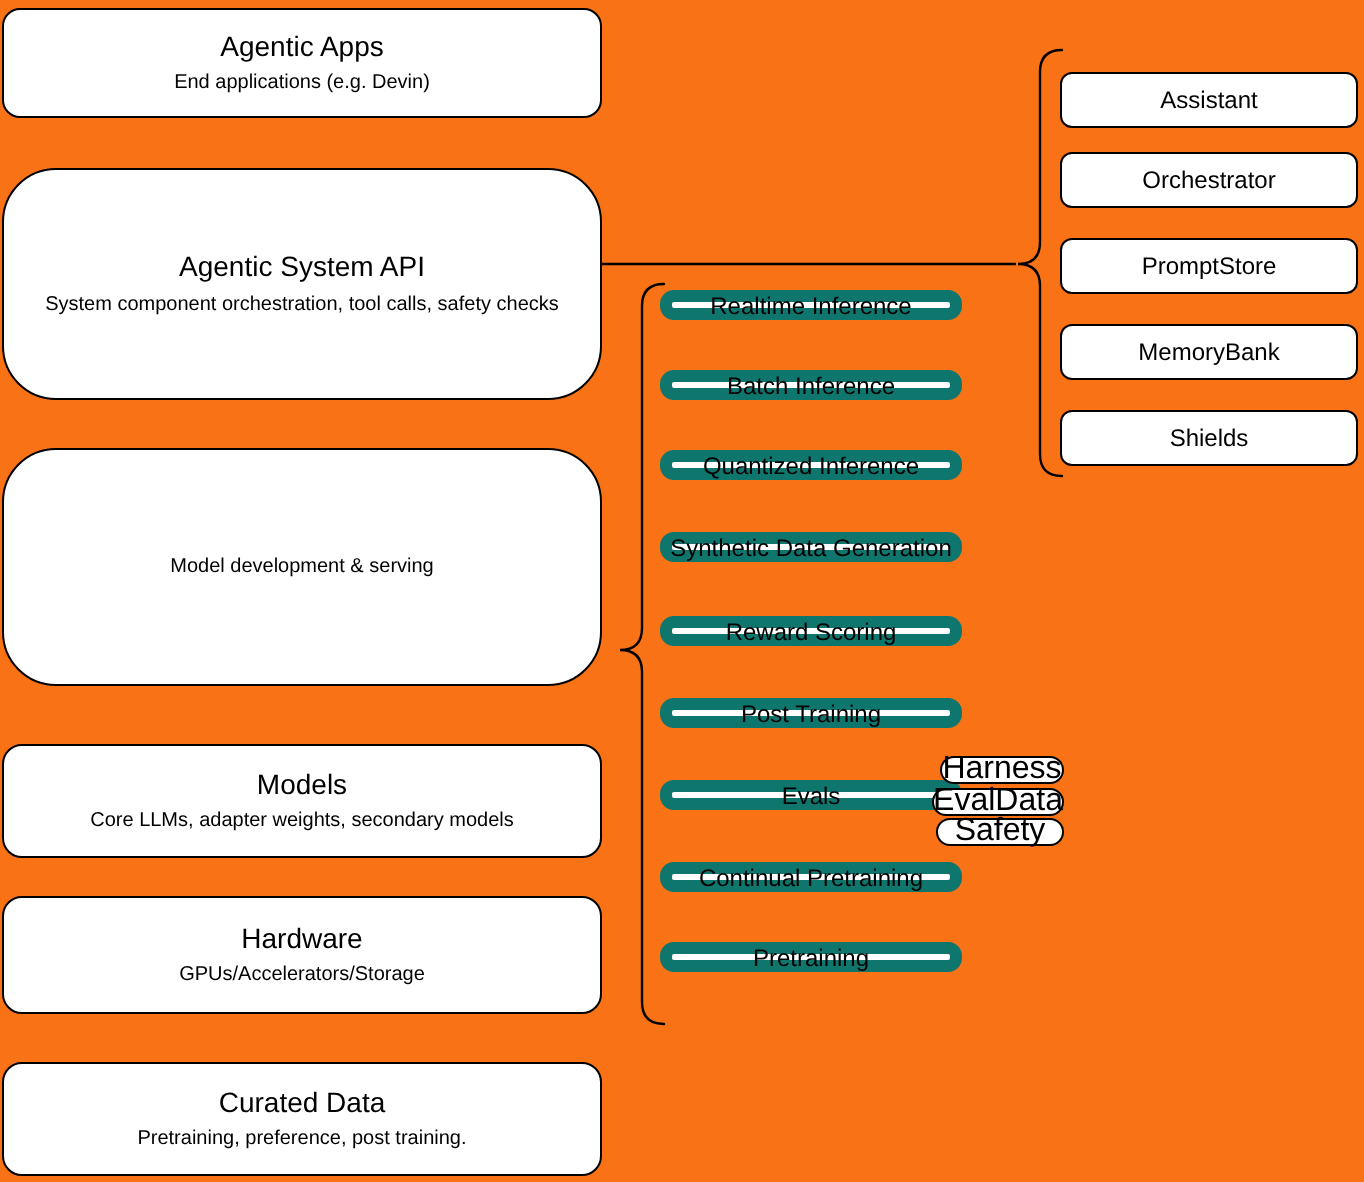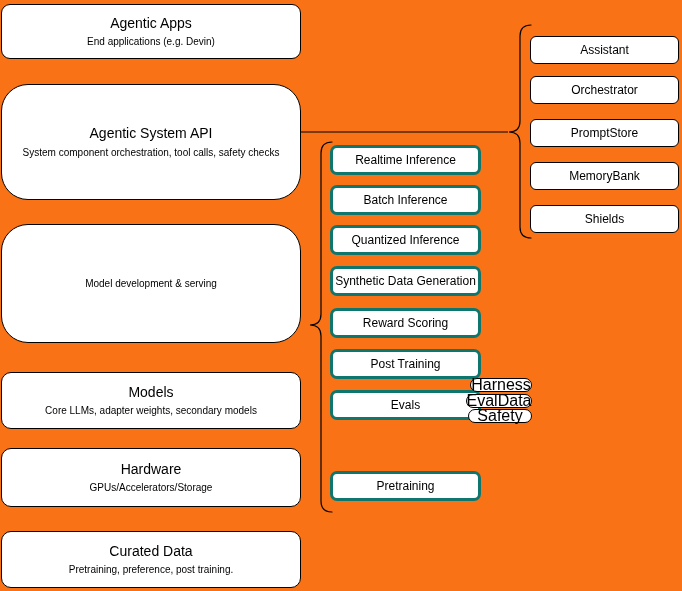--- a/index.html
+++ b/index.html
@@ -18,22 +18,22 @@
     box-sizing:border-box;
     display:flex;flex-direction:column;justify-content:center;align-items:center;
     text-align:center;gap:5px;padding:0 10px;
   }
   .lbox .title{font-size:14px;line-height:1.1;}
   .lbox .subtitle{font-size:10px;line-height:1.1;}
   .r-small{border-radius:10px;}
   .r-large{border-radius:27px;}
   
   .mbox{
-    position:absolute;left:330px;width:151px;height:30px;
-    border:3px solid #0f766e;border-radius:7px;background:#fff;
+    position:absolute;left:330px;width:151px;height:15px;
+    border:6px solid #0f766e;border-radius:7px;background:#fff;
     box-sizing:border-box;
     display:flex;align-items:center;justify-content:center;
     font-size:12px;white-space:nowrap;
   }
   
   .rbox{
     position:absolute;left:530px;width:149px;height:28px;
     border:1px solid #000;border-radius:6px;background:#fff;
     box-sizing:border-box;
     display:flex;align-items:center;justify-content:center;
@@ -94,20 +94,21 @@
     <div class="subtitle">Pretraining, preference, post training.</div>
   </div>
 
   <div class="mbox" style="top:145px;">Realtime Inference</div>
   <div class="mbox" style="top:185px;">Batch Inference</div>
   <div class="mbox" style="top:225px;">Quantized Inference</div>
   <div class="mbox" style="top:266px;">Synthetic Data Generation</div>
   <div class="mbox" style="top:308px;">Reward Scoring</div>
   <div class="mbox" style="top:349px;">Post Training</div>
   <div class="mbox" style="top:390px;">Evals</div>
+  <div class="mbox" style="top:431px;">Continual Pretraining</div>
   <div class="mbox" style="top:471px;">Pretraining</div>
 
   <div class="pill" style="left:470px;top:378px;width:62px;">Harness</div>
   <div class="pill" style="left:466px;top:394px;width:66px;">EvalData</div>
   <div class="pill" style="left:468px;top:409px;width:64px;">Safety</div>
 
   <div class="rbox" style="top:36px;">Assistant</div>
   <div class="rbox" style="top:76px;">Orchestrator</div>
   <div class="rbox" style="top:119px;">PromptStore</div>
   <div class="rbox" style="top:162px;">MemoryBank</div>

